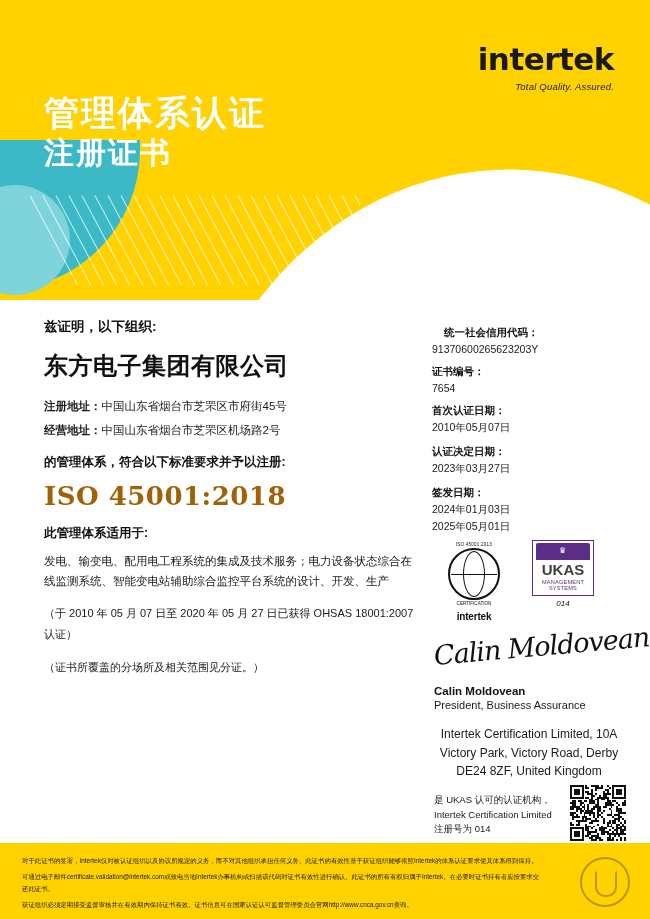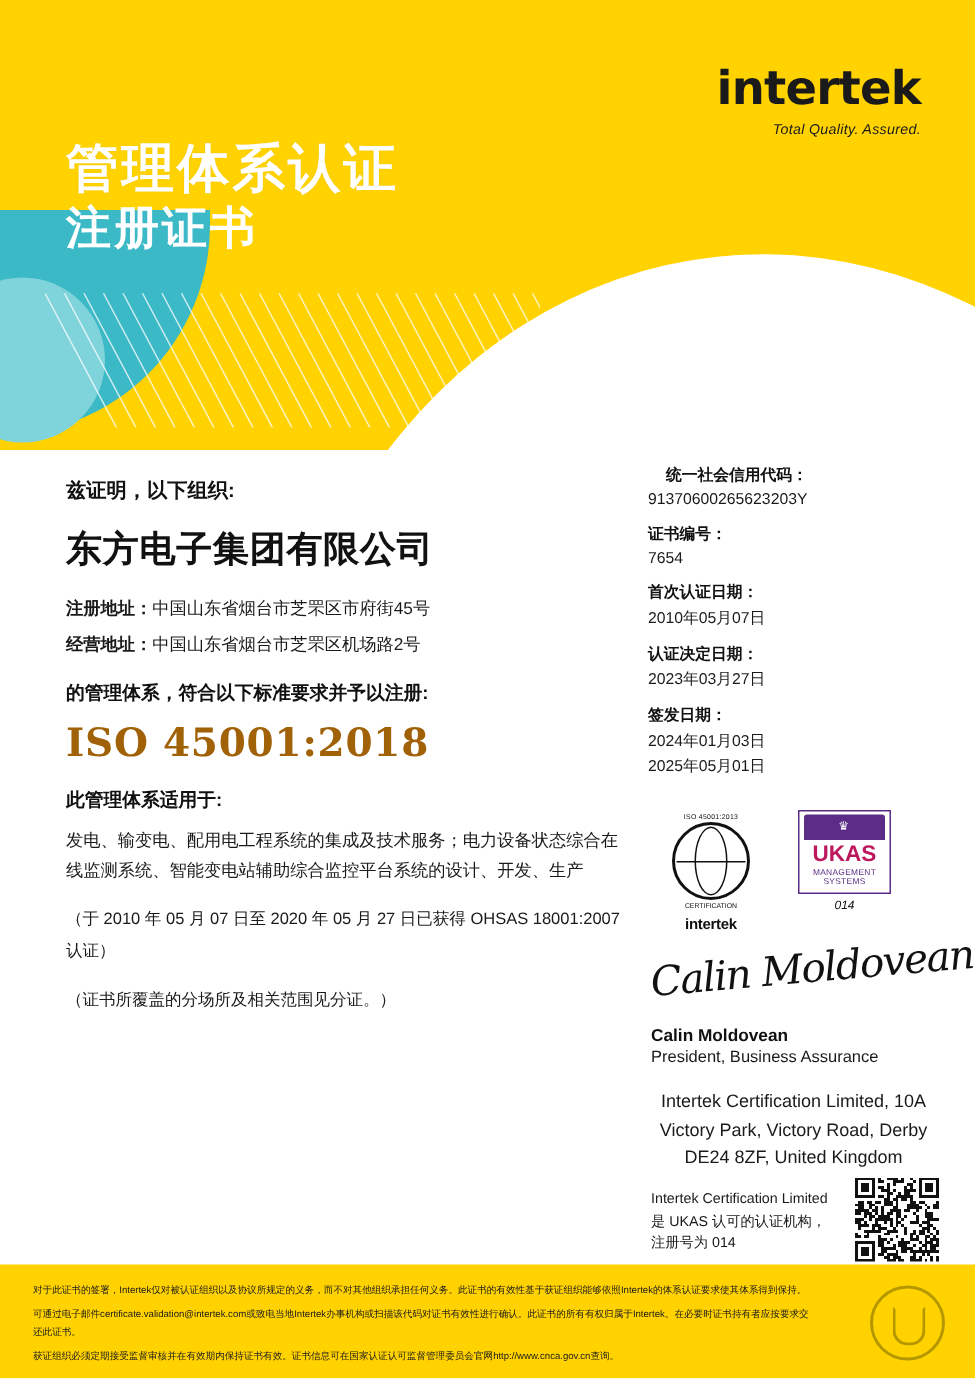--- a/index.html
+++ b/index.html
@@ -178,21 +178,21 @@
     position: absolute;
     left: 432px; top: 310px;
     width: 190px;
   }
   .info .lbl {
     font-size: 10.5px;
     font-weight: bold;
     color: #111;
     margin-top: 10px;
   }
-  .info .lbl:first-child { margin-top: 0; padding-left: 12px; }
+  .info .lbl:first-child { margin-top: 16px; padding-left: 12px; }
   .info .val {
     font-size: 10.5px;
     color: #1a1a1a;
     margin-top: 3px;
   }
 
   
   .marks {
     position: absolute;
     left: 432px; top: 540px;
@@ -266,21 +266,21 @@
     border-radius: 2px 2px 0 0;
     position: relative;
   }
   .ukas-crown span {
     position: absolute; left: 0; right: 0; top: 3px;
     color: #fff; font-size: 8px; letter-spacing: 1px;
   }
   .ukas-word {
     font-size: 15px;
     font-weight: bold;
-    color: #be185d;
+    color: #404040;
     line-height: 1.1;
     margin-top: 2px;
   }
   .ukas-sub {
     font-size: 5.6px;
     color: #5b2d86;
     line-height: 1.25;
     letter-spacing: 0.2px;
   }
   .ukas-num {
@@ -481,22 +481,22 @@
       <div class="ukas-num">014</div>
     </div>
   </div>
 
   <div class="sig-wrap">
     <div class="sig-script">Calin Moldovean</div>
     <div class="sig-name">Calin Moldovean</div>
     <div class="sig-role">President, Business Assurance</div>
     <div class="sig-addr">Intertek Certification Limited, 10A Victory Park, Victory Road, Derby DE24 8ZF, United Kingdom</div>
     <div class="sig-accr">
+      <div>是 UKAS 认可的认证机构，</div>
       <div>Intertek Certification Limited</div>
-      <div>是 UKAS 认可的认证机构，</div>
       <div>注册号为 014</div>
     </div>
   </div>
 
   <div class="qr">
     <svg width="56" height="56" viewBox="0 0 29 29" shape-rendering="crispEdges">
       <rect width="29" height="29" fill="#ffffff"></rect>
       <g fill="#111111" id="qrcells">
           <rect x="0" y="0" width="1" height="1"></rect>
           <rect x="1" y="0" width="1" height="1"></rect>

